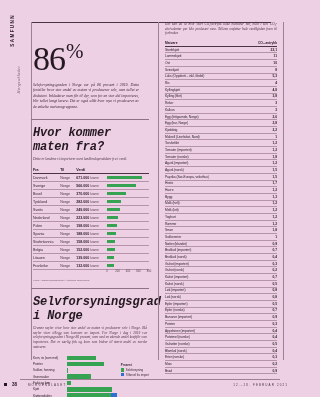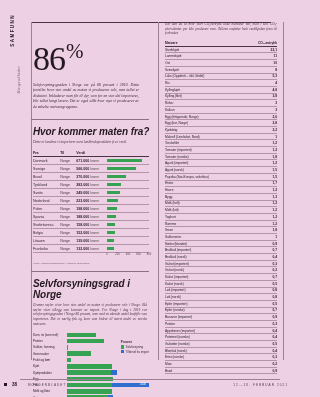--- a/index.html
+++ b/index.html
@@ -45,22 +45,22 @@
 
   .ingress{
     font-family:"Liberation Serif",serif;font-style:italic;
     font-size:3.9px;line-height:5.4px;color:#3a2a36;margin:0 0 0 2px;width:106px;
     text-align:justify;
   }
 
   .sect-rule{border-top:.5px solid #8d7286;margin:9px 0 6px 0;width:118px;}
 
   h2.sec{
-    font-family:Liberation Sans, sans-serif;font-weight:bold;font-style:italic;
-    font-size:10px;margin:0 0 3px 2px;color:#241821;letter-spacing:-.1px;
+    font-family:Liberation Mono, monospace;font-weight:bold;font-style:italic;
+    font-size:12px;margin:0 0 3px 2px;color:#241821;letter-spacing:-.1px;
   }
   p.sec-sub{
     font-family:"Liberation Serif",serif;font-style:italic;
     font-size:3.5px;line-height:4.6px;margin:0 0 6px 2px;width:114px;color:#46323f;
     text-align:justify;
   }
 
   
   table{border-collapse:collapse;width:100%;}
   .t-imp{font-size:3.6px;margin-left:2px;width:116px;}

